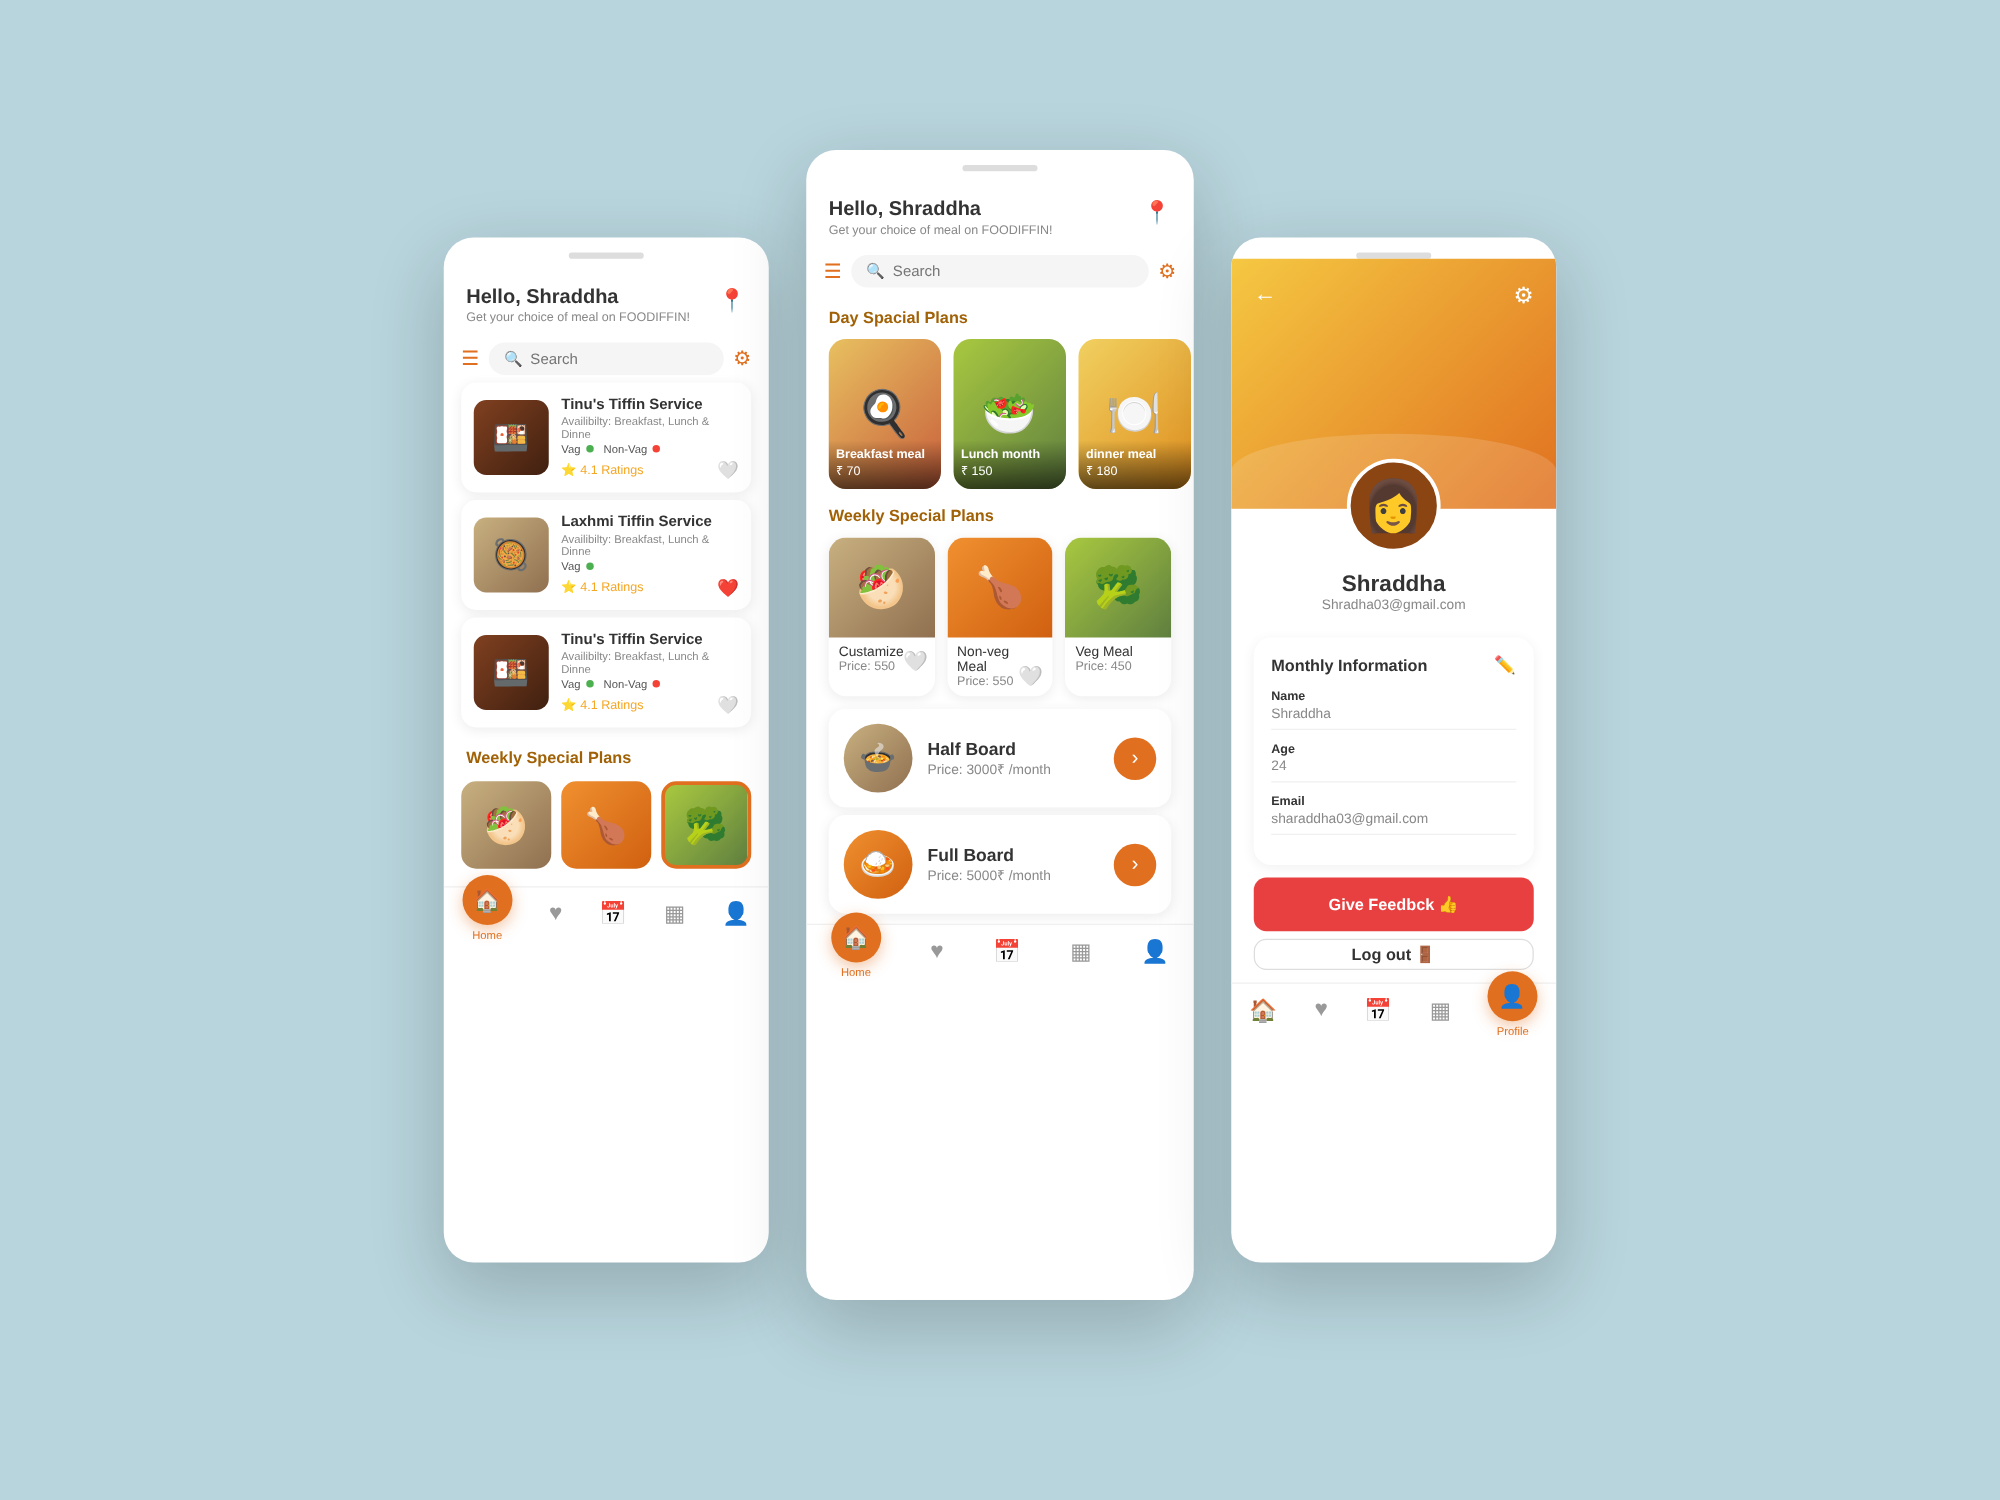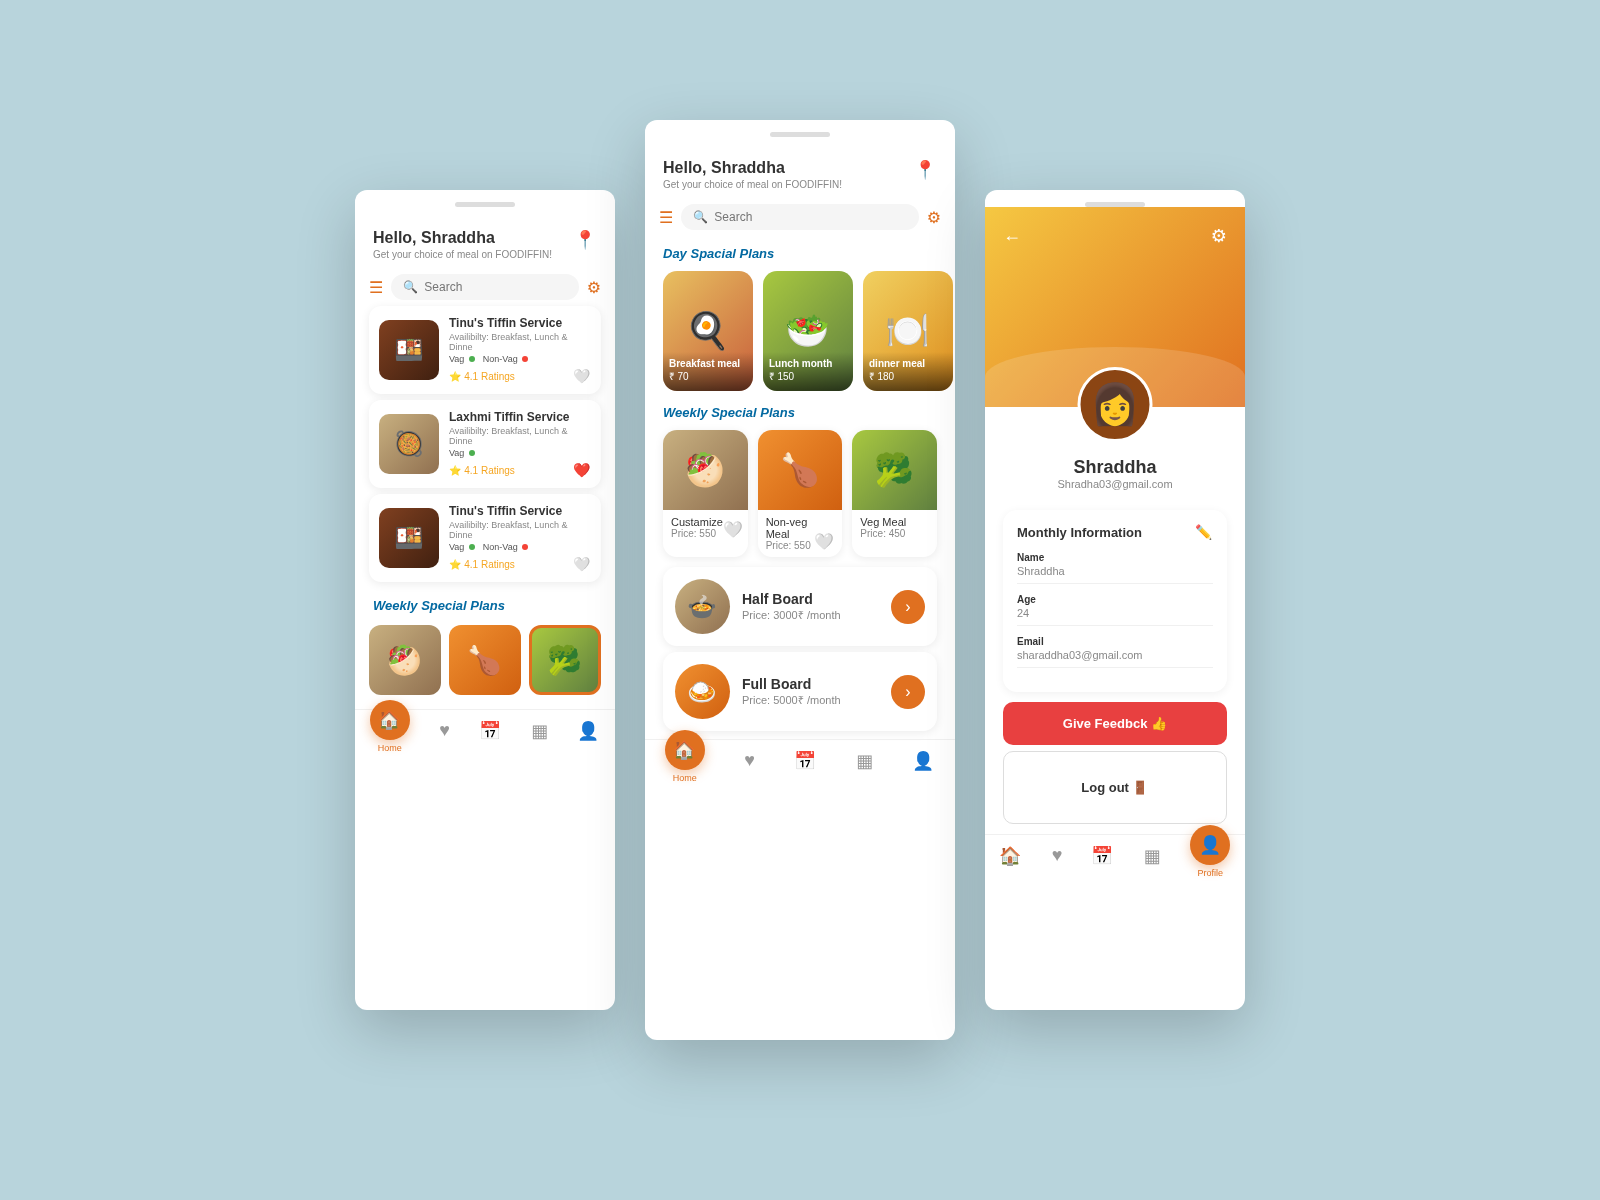--- a/index.html
+++ b/index.html
@@ -15,21 +15,21 @@
     .phones-container {
       display: flex;
       gap: 30px;
       align-items: center;
       justify-content: center;
     }
 
     
     .phone {
       background: #fff;
-      border-radius: 12px;
+      border-radius: 24px;
       box-shadow: 0 20px 60px rgba(0,0,0,0.2);
       overflow: hidden;
       position: relative;
     }
     .phone::before {
       content: '';
       display: block;
       width: 60px;
       height: 5px;
       background: #ddd;
@@ -91,23 +91,22 @@
       outline: none;
       font-size: 12px;
       color: #888;
       width: 100%;
     }
 
     
     .section-title {
       font-size: 13px;
       font-weight: 700;
-      color: #0369a1;
+      color: #a16207;
       padding: 10px 18px 6px;
-      font-style: italic;
     }
 
     
     .restaurant-card {
       margin: 6px 14px;
       background: #fff;
       border-radius: 12px;
       box-shadow: 0 2px 10px rgba(0,0,0,0.08);
       padding: 10px;
       display: flex;
@@ -443,21 +442,21 @@
       align-items: center;
       justify-content: center;
       gap: 6px;
     }
     .logout-btn {
       margin: 0 18px 10px;
       background: #fff;
       color: #333;
       border: 1.5px solid #ddd;
       border-radius: 10px;
-      padding: 28px;
+      padding: 4px;
       width: calc(100% - 36px);
       font-size: 13px;
       font-weight: 700;
       cursor: pointer;
       display: flex;
       align-items: center;
       justify-content: center;
       gap: 6px;
     }
 

